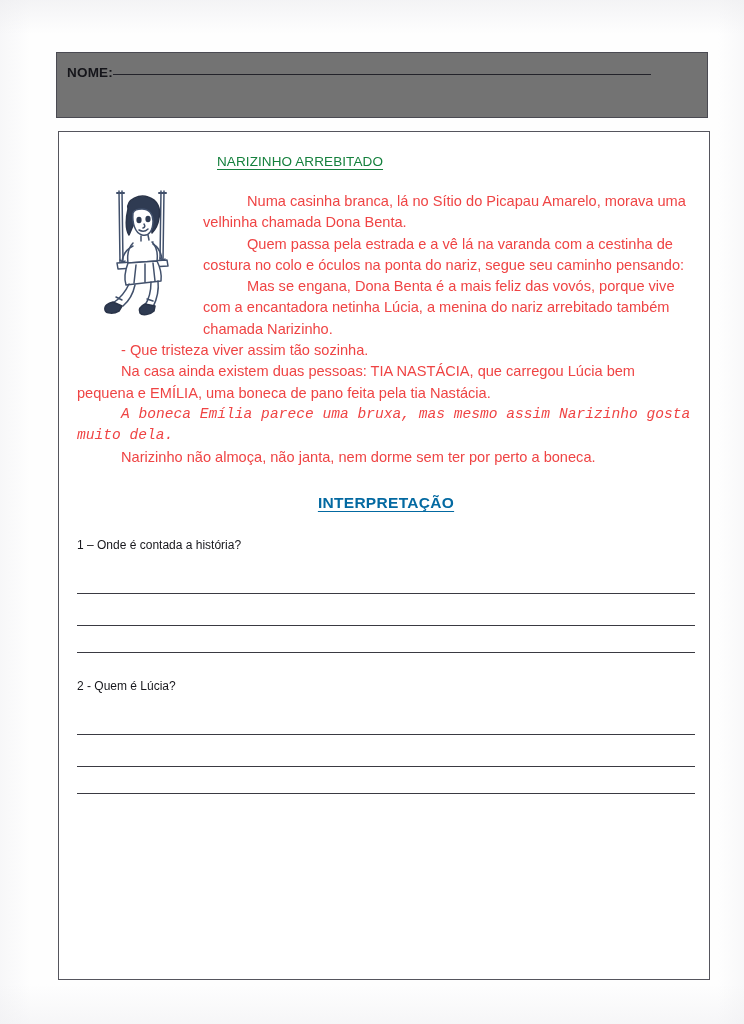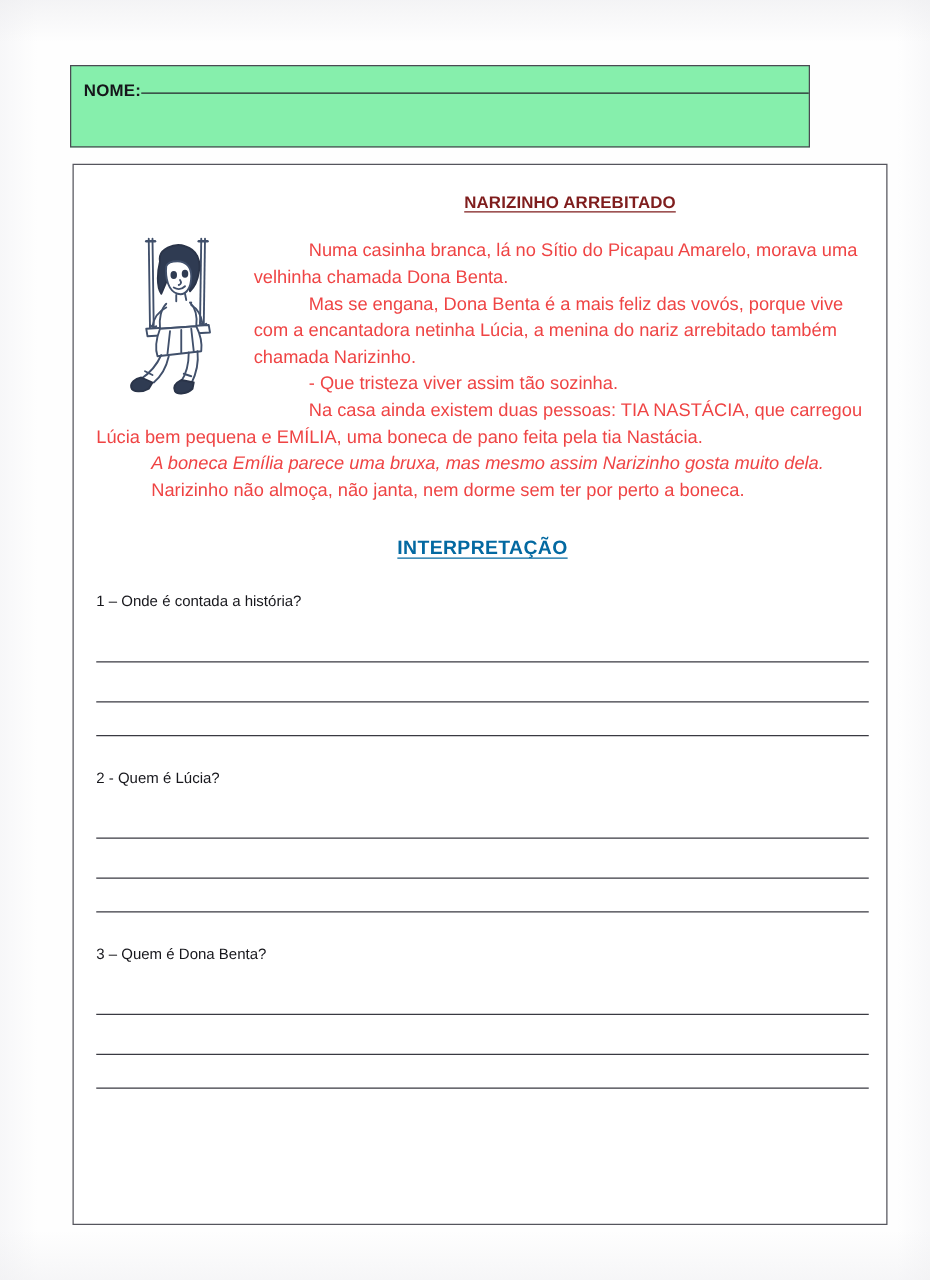--- a/index.html
+++ b/index.html
@@ -33,25 +33,25 @@
       linear-gradient(to top, rgba(238,238,241,0.5) 0px, rgba(255,255,255,0) 40px),
       linear-gradient(to right, rgba(240,240,243,0.5) 0px, rgba(255,255,255,0) 30px),
       linear-gradient(to left, rgba(240,240,243,0.45) 0px, rgba(255,255,255,0) 26px);
   }
 
   
   .header-box {
     position: absolute;
     left: 56px;
     top: 52px;
-    width: 592px;
+    width: 652px;
     height: 66px;
     border: 1.6px solid #4a4a52;
     box-sizing: border-box;
-    background: #86efac;
+    background: #737373;
   }
   .field-row {
     position: absolute;
     left: 0;
     width: 100%;
     display: flex;
     align-items: baseline;
     white-space: nowrap;
   }
   .field-row.row1 { top: 12px; }
@@ -95,29 +95,28 @@
 
   .inner {
     position: absolute;
     left: 18px;
     top: 14px;
     right: 14px;
     bottom: 10px;
   }
 
   .story-title {
-    font-weight: bold;
+    font-weight: normal;
     font-size: 13.5px;
     text-decoration: underline;
     text-underline-offset: 2.5px;
     margin: 8px 0 0 0;
     padding-left: 140px;
     letter-spacing: 0.1px;
-    color: #7f1d1d;
-    text-align: center;
+    color: #15803d;
   }
 
   
   .illo {
     float: left;
     width: 96px;
     height: 128px;
     margin: 20px 12px 2px 18px;
     position: relative;
   }
@@ -130,20 +129,21 @@
     color: #ef4444;
     text-align: left;
   }
   .story-body p {
     margin: 0;
     text-indent: 44px;
   }
   .story-body p.italic {
     font-style: italic;
     text-indent: 44px;
+    font-family: Liberation Mono, monospace;
   }
 
   .interp-title {
     clear: both;
     text-align: center;
     font-weight: bold;
     font-size: 15.5px;
     text-decoration: underline;
     text-underline-offset: 3px;
     margin: 26px 0 0 0;
@@ -239,20 +239,21 @@
 
           <path d="M18 113 C13 114, 9 117, 10 121 C11 125, 19 125, 24 122 L27 117 Z" fill="#2f3b52" stroke="#2a3449"></path>
           <path d="M50 115 C46 117, 43 120, 45 124 C47 127, 55 126, 59 122 L60 117 Z" fill="#2f3b52" stroke="#2a3449"></path>
 
           <path d="M21 108 L27 111 M52 110 L58 112"></path>
         </svg>
       </div>
 
       <div class="story-body">
         <p>Numa casinha branca, lá no Sítio do Picapau Amarelo, morava uma velhinha chamada Dona Benta.</p>
+        <p>Quem passa pela estrada e a vê lá na varanda com a cestinha de costura no colo e óculos na ponta do nariz, segue seu caminho pensando:</p>
         <p>Mas se engana, Dona Benta é a mais feliz das vovós, porque vive com a encantadora netinha Lúcia, a menina do nariz arrebitado também chamada Narizinho.</p>
         <p>- Que tristeza viver assim tão sozinha.</p>
         <p>Na casa ainda existem duas pessoas: TIA NASTÁCIA, que carregou Lúcia bem pequena e EMÍLIA, uma boneca de pano feita pela tia Nastácia.</p>
         <p class="italic">A boneca Emília parece uma bruxa, mas mesmo assim Narizinho gosta muito dela.</p>
         <p>Narizinho não almoça, não janta, nem dorme sem ter por perto a boneca.</p>
       </div>
 
       <h2 class="interp-title">INTERPRETAÇÃO</h2>
 
       <div class="question-block">
@@ -266,24 +267,16 @@
 
       <div class="question-block">
         <p class="question-text">2 - Quem é Lúcia?</p>
         <div class="answer-lines">
           <div class="answer-line"></div>
           <div class="answer-line"></div>
           <div class="answer-line"></div>
         </div>
       </div>
 
-      <div class="question-block">
-        <p class="question-text">3 – Quem é Dona Benta?</p>
-        <div class="answer-lines">
-          <div class="answer-line"></div>
-          <div class="answer-line"></div>
-          <div class="answer-line"></div>
-        </div>
-      </div>
 
     </div>
   </div>
 </div>
 
 </body></html>

